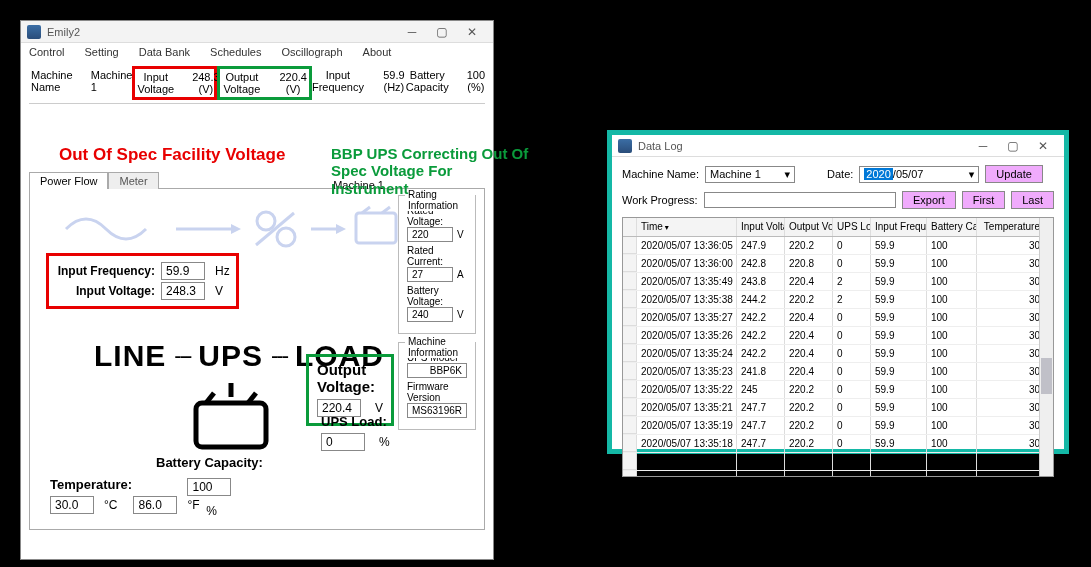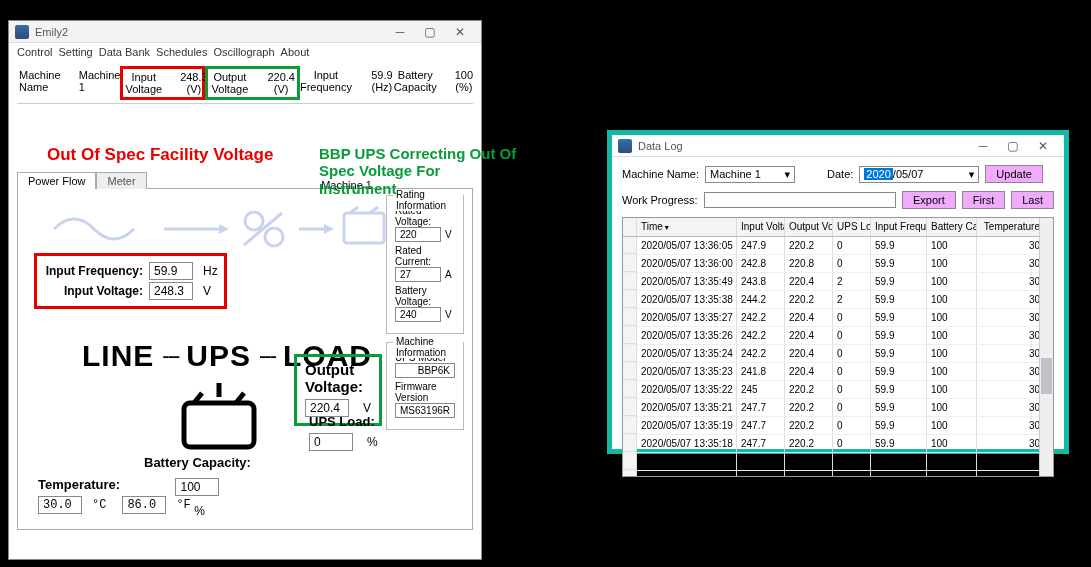--- a/index.html
+++ b/index.html
@@ -12,21 +12,21 @@
     height: 567px;
     position: relative;
     color: #000;
   }
   .window {
     position: absolute;
     background: #fff;
     border: 1px solid #888;
     box-shadow: 0 2px 8px rgba(0,0,0,0.3);
   }
-  .win1 { left: 8px; top: 20px; width: 474px; height: 540px; }
+  .win1 { left: 20px; top: 20px; width: 474px; height: 540px; }
   .win2 { left: 607px; top: 130px; width: 462px; height: 324px; border:5px solid #14b8a6;}
   .titlebar {
     height: 22px;
     display: flex;
     align-items: center;
     padding: 0 6px;
     background: #f3f3f3;
     border-bottom: 1px solid #ddd;
   }
   .win2 .titlebar { background:#fff; }
@@ -35,21 +35,21 @@
     background: linear-gradient(#3b6ea5,#2a4d7a);
     margin-right: 6px;
     border-radius:2px;
   }
   .titlebar .title { flex:1; color:#555; font-size:11px;}
   .winbtns { display:flex; gap:0;}
   .winbtn { width:30px; height:20px; display:flex;align-items:center;justify-content:center;color:#555;font-size:12px;}
   .winbtn.close {}
   .menubar {
     padding: 3px 8px;
-    display:flex; gap:6px;
+    display:flex; gap:20px;
     font-size:11px; color:#333;
   }
   .content1 { padding: 4px 8px; }
   .toprow {
     display:flex;
     padding:4px 0 6px 0;
     border-bottom:1px solid #ccc;
     position:relative;
   }
   .topcol { display:flex; flex-direction:row; gap:18px; }
@@ -106,21 +106,21 @@
 
   .upsloadblock { position:absolute; left:285px; top:215px; }
   .upsloadblock .lab { font-size:13px; font-weight:600;}
   .upsloadblock .row { display:flex; align-items:center; gap:10px; margin-top:4px;}
 
   .battcap { position:absolute; left:120px; top:256px; display:flex; align-items:center; gap:8px;flex-direction:column;}
   .battcap .lab { font-size:13px; font-weight:600;}
 
   .tempblock { position:absolute; left:14px; top:278px;}
   .tempblock .lab { font-size:13px; font-weight:600;}
-  .tempblock .row { display:flex; align-items:center; gap:6px; margin-top:4px;font-family:Liberation Mono, monospace;}
+  .tempblock .row { display:flex; align-items:center; gap:6px; margin-top:4px;}
 
   .rightpanel { flex:1; padding:0 8px; font-size:11px;}
   .groupbox { border:1px solid #bbb; margin-bottom:8px; padding:6px 8px 8px 8px; position:relative;}
   .grouptitle { position:absolute; top:-7px; left:6px; background:#fff; padding:0 3px; font-size:10px;}
   .field { margin:3px 0;}
   .field .flab { font-size:10px;}
   .field .frow { display:flex; align-items:center; gap:4px;}
   .field .fbox { flex:1; border:1px solid #888; background:#fff; padding:1px 4px; font-size:10px; text-align:left;}
   .field .fbox.r { text-align:right;}
   .funit { width:10px; text-align:left; font-size:10px;}

